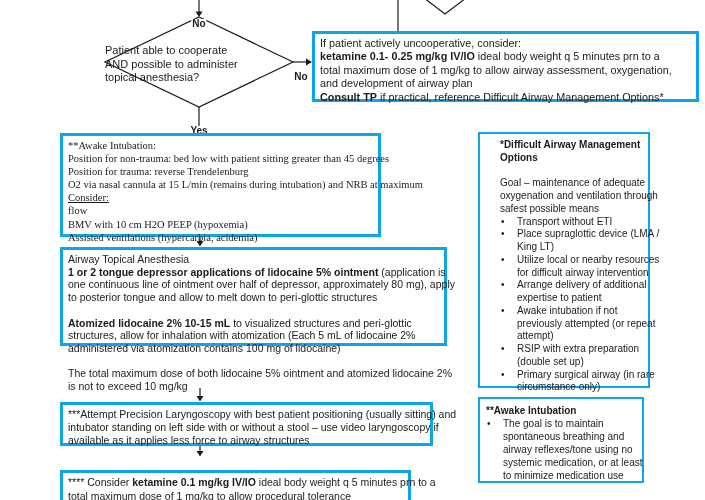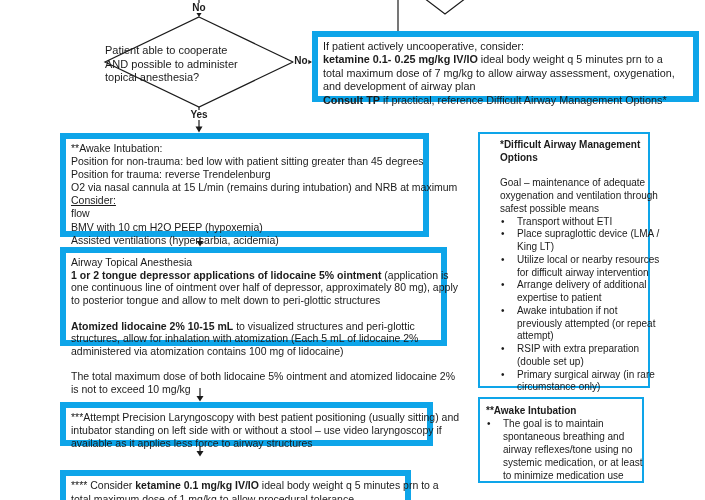--- a/index.html
+++ b/index.html
@@ -1,37 +1,37 @@
 <!DOCTYPE html>
 <html><head>
 <meta charset="utf-8">
 <style>
   html,body{margin:0;padding:0;background:#fff;}
   #canvas{
     position:relative;width:705px;height:500px;background:#fff;overflow:hidden;
     font-family:"Liberation Sans","DejaVu Sans",sans-serif;color:#1b1b1b;
   }
   #connectors{position:absolute;left:0;top:0;width:705px;height:500px;}
-  .fbox{position:absolute;box-sizing:border-box;background:#fff;border:6px solid #0ea5e9;
+  .fbox{position:absolute;box-sizing:border-box;background:#fff;border:3px solid #0ea5e9;
         padding:3px 5px;font-size:10.5px;line-height:13px;}
   .fbox.thick{border-width:2px;padding:5px 6px;font-size:10px;line-height:12.75px;}
   .line{white-space:nowrap;}
   .b{font-weight:bold;}
   .u{text-decoration:underline;}
   .li{display:flex;}
   .li .marker{flex:0 0 16px;width:16px;padding-left:1px;}
   .cont{padding-left:17px;}
   .flow-label{position:absolute;font-weight:bold;font-size:10px;line-height:10px;
-              background:#fff;padding:0 1px;transform:translateX(-50%);}
+              background:#fff;padding:0 1px;transform:translateX(-50%);margin-top:16px;}
   #diamond-question{
     position:absolute;left:105px;top:44px;width:188px;text-align:left;
     font-size:11px;line-height:13.5px;white-space:pre-line;
   }
   #box-uncooperative{left:312px;top:31px;width:387px;height:71px;font-size:10.8px;line-height:13.4px;}
-  #box-awake{left:60px;top:133px;width:369px;height:104px;line-height:13.1px;}
+  #box-awake{left:60px;top:133px;width:321px;height:104px;line-height:13.1px;font-family:Liberation Serif, serif;}
   #box-topical{left:60px;top:247px;width:387px;height:99px;line-height:12.7px;}
   #box-laryngoscopy{left:60px;top:402px;width:373px;height:44px;line-height:12.9px;}
   #box-ketamine{left:60px;top:457px;width:351px;height:37px;line-height:13.5px;margin-top:13px;}
   #box-difficult{left:478px;top:132px;width:172px;height:256px;padding-left:20px;}
   #box-awake-note{left:478px;top:397px;width:166px;height:86px;line-height:13px;}
 </style>
 </head>
 <body>
 
 <div id="canvas">
@@ -69,21 +69,21 @@
 AND possible to administer
 topical anesthesia?</div>
 
   <div class="flow-label" style="left:301px;top:56px;">No</div>
 
   <div class="flow-label" style="left:199px;top:110px;">Yes</div>
 
   <div id="box-uncooperative" class="fbox">
       <div class="line"><span>If patient actively uncooperative, consider:</span></div>
       <div class="line"><span class="b">ketamine 0.1- 0.25 mg/kg IV/IO</span><span> ideal body weight q 5 minutes prn to a</span></div>
-      <div class="line"><span>total maximum dose of 7 mg/kg to allow airway assessment, oxygenation,</span></div>
+      <div class="line"><span>total maximum dose of 1 mg/kg to allow airway assessment, oxygenation,</span></div>
       <div class="line"><span>and development of airway plan</span></div>
       <div class="line"><span class="b">Consult TP</span><span> if practical, reference Difficult Airway Management Options*</span></div>
     </div>
 
   <div id="box-awake" class="fbox">
       <div class="line"><span>**Awake Intubation:</span></div>
       <div class="line"><span>Position for non-trauma: bed low with patient sitting greater than 45 degrees</span></div>
       <div class="line"><span>Position for trauma: reverse Trendelenburg</span></div>
       <div class="line"><span>O2 via nasal cannula at 15 L/min (remains during intubation) and NRB at maximum</span></div>
       <div class="line"><span class="u">Consider:</span></div>

